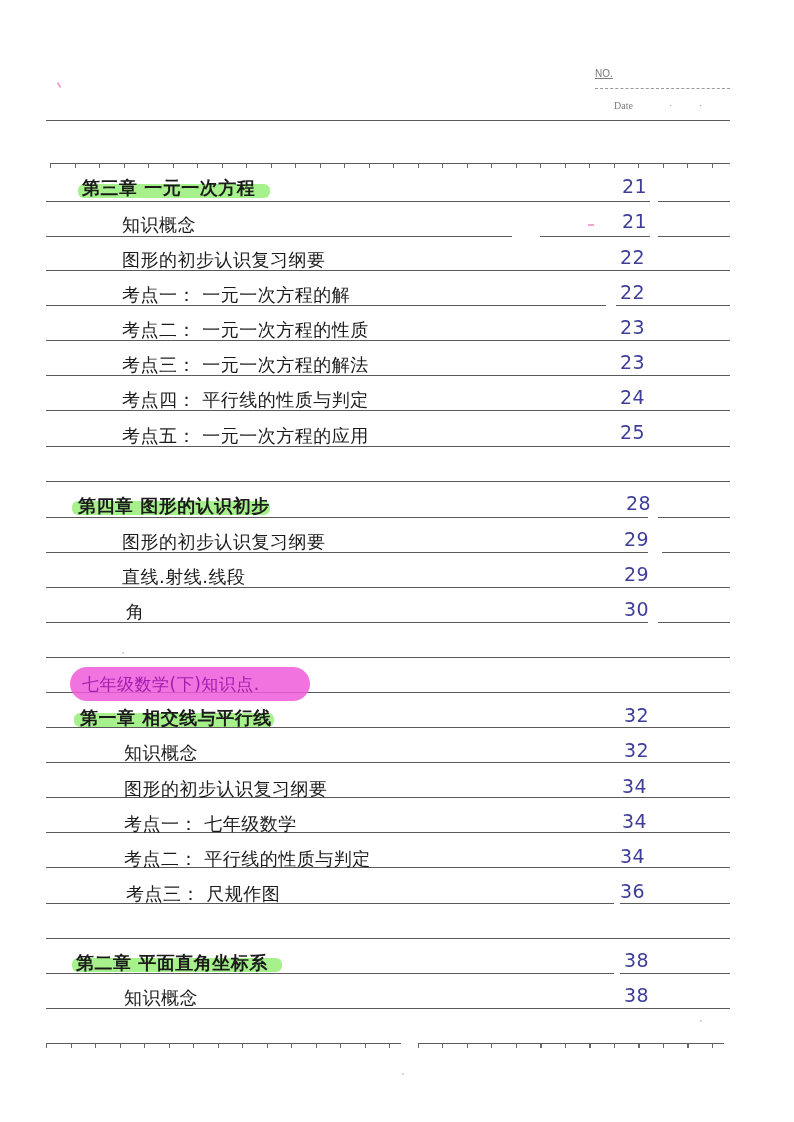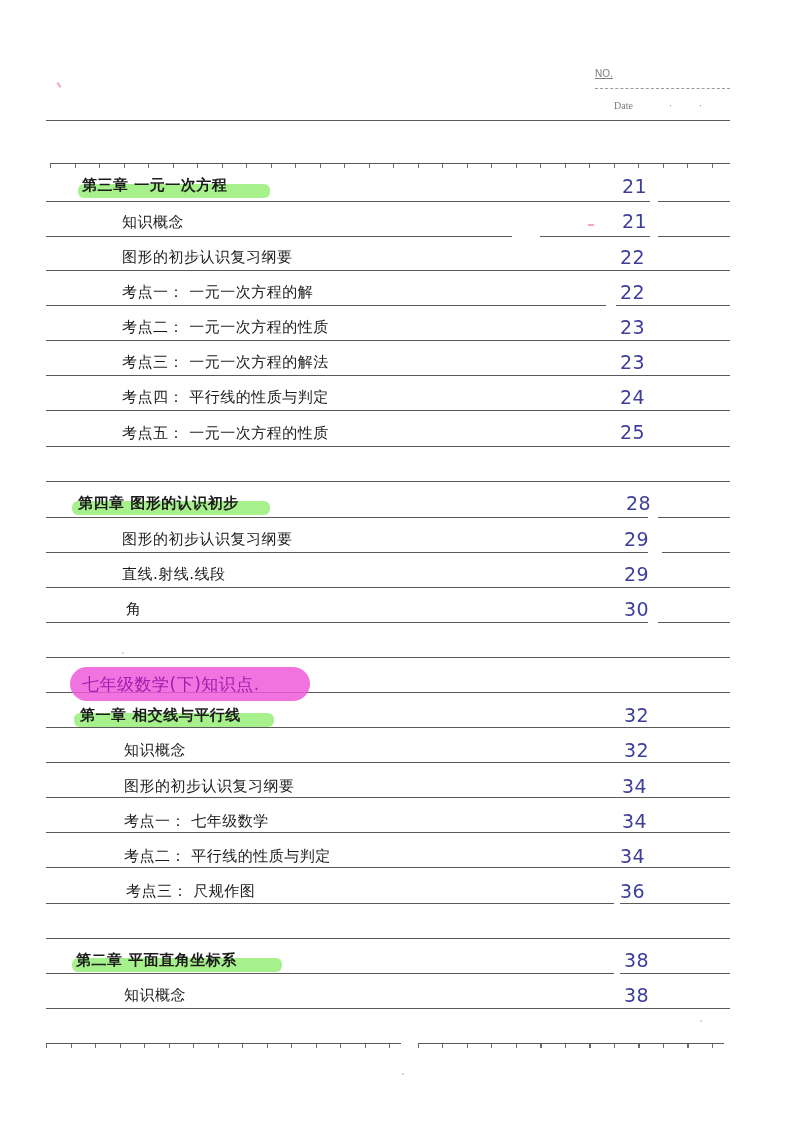--- a/index.html
+++ b/index.html
@@ -30,21 +30,21 @@
     border-top: 1.3px solid #5a5a5a;
   }
   .ruler {
     position: absolute; height: 6px;
     border-top: 1.3px solid #5a5a5a;
     background-image: repeating-linear-gradient(to right, #6a6a6a 0 1px, transparent 1px 24.5px);
     background-size: 100% 4px; background-repeat: no-repeat;
   }
   .entry {
     position: absolute; height: 30px;
-    font-size: 15px; color: #1b1b1b;
+    font-size: 18px; color: #1b1b1b;
     letter-spacing: 0.5px;
     white-space: nowrap;
   }
   .entry .label { position: relative; z-index: 2; }
   .hl-green {
     position: absolute; z-index: 1;
     background: #9cef7e; opacity: 0.9;
     border-radius: 6px;
     height: 14px;
   }
@@ -146,21 +146,21 @@
 
   <div class="entry" style="left:122px;top:318px"><span class="label">考点二： 一元一次方程的性质</span></div>
   <div class="page-num" style="left:620px;top:316px">23</div>
 
   <div class="entry" style="left:122px;top:353px"><span class="label">考点三： 一元一次方程的解法</span></div>
   <div class="page-num" style="left:620px;top:351px">23</div>
 
   <div class="entry" style="left:122px;top:388px"><span class="label">考点四： 平行线的性质与判定</span></div>
   <div class="page-num" style="left:620px;top:386px">24</div>
 
-  <div class="entry" style="left:122px;top:424px"><span class="label">考点五： 一元一次方程的性质</span></div>
+  <div class="entry" style="left:122px;top:424px"><span class="label">考点五： 一元一次方程的应用</span></div>
   <div class="page-num" style="left:620px;top:421px">25</div>
 </div>
 
 <div>
   <div class="hl-green" style="left:72px;top:501px;width:198px"></div>
   <div class="entry chapter-label" style="left:78px;top:494px">
     <span class="label">第四章  图形的认识初步</span>
   </div>
   <div class="page-num" style="left:626px;top:492px">28</div>
 

